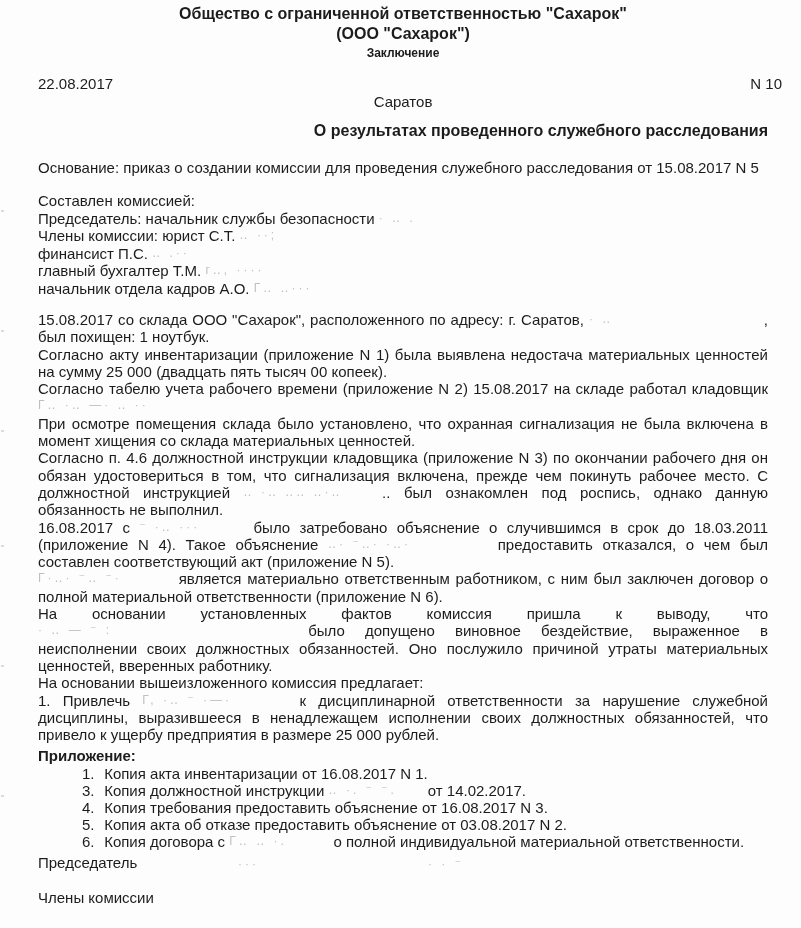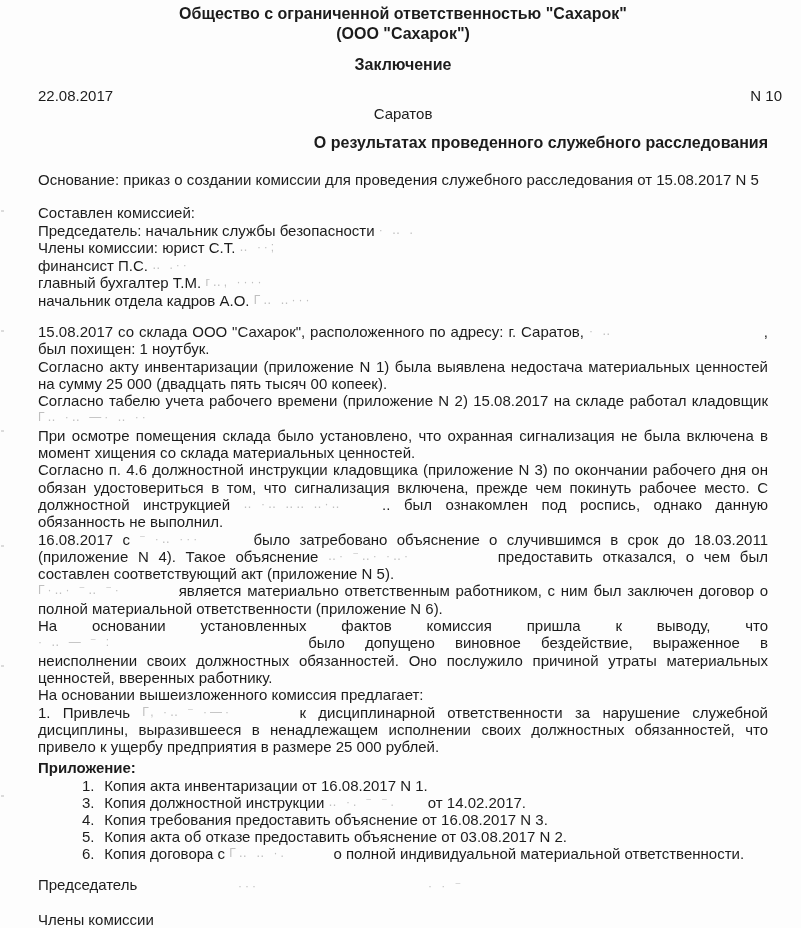--- a/index.html
+++ b/index.html
@@ -4,35 +4,35 @@
 <style>
   html,body{margin:0;padding:0;background:#e8e8e8;}
   .page{
     width:801px;height:928px;background:#fdfdfd;position:relative;overflow:hidden;
     font-family:"Liberation Sans","DejaVu Sans",sans-serif;color:#1c1c1c;
     box-sizing:border-box;padding:4px 33px 0 38px;font-size:15px;
   }
   .c{text-align:center;}
   .b{font-weight:bold;}
   .head{line-height:20px;font-size:16px;}
-  .doctitle{margin-top:12px;line-height:18px;font-size:16px;}
+  .doctitle{line-height:18px;font-size:12px;}
   .daterow{margin-top:13px;line-height:18px;display:flex;justify-content:space-between;text-align:center;}
   .daterow .num{position:relative;left:14px;}
   .city{line-height:18px;}
   .subject{margin-top:11px;line-height:18px;font-size:16px;text-align:right;}
   .basis{margin:19px 0 0 0;line-height:18px;}
   .commission{margin-top:15px;line-height:17.5px;}
   .commission div{margin:0;}
   .bodytext{margin-top:14px;}
   .bodytext p{margin:0;line-height:17.3px;text-align:justify;}
   .appendix{margin-top:4px;}
   .appendix .atitle{line-height:17.5px;font-weight:bold;}
   .appendix .item{padding-left:44px;line-height:17px;}
   .item .n{display:inline-block;min-width:18px;}
-  .sig{margin-top:14px;line-height:17px;display:flex;align-items:baseline;}
+  .sig{margin-top:4px;line-height:17px;display:flex;align-items:baseline;}
   .sig.members{margin-top:18px;}
   .sig .lbl{width:200px;}
   .ghost{
     display:inline-block;color:#9f9f9f;opacity:.65;filter:blur(.4px);
     font-size:12px;letter-spacing:3px;white-space:nowrap;overflow:hidden;
     vertical-align:baseline;height:14px;
   }
   .w40{width:40px}.w45{width:45px}.w70{width:70px}.w75{width:75px}.w80{width:80px}
   .w95{width:95px}.w100{width:100px}.w105{width:105px}.w125{width:125px}
   .w135{width:135px}.w145{width:145px}.w160{width:160px}.w170{width:170px}

